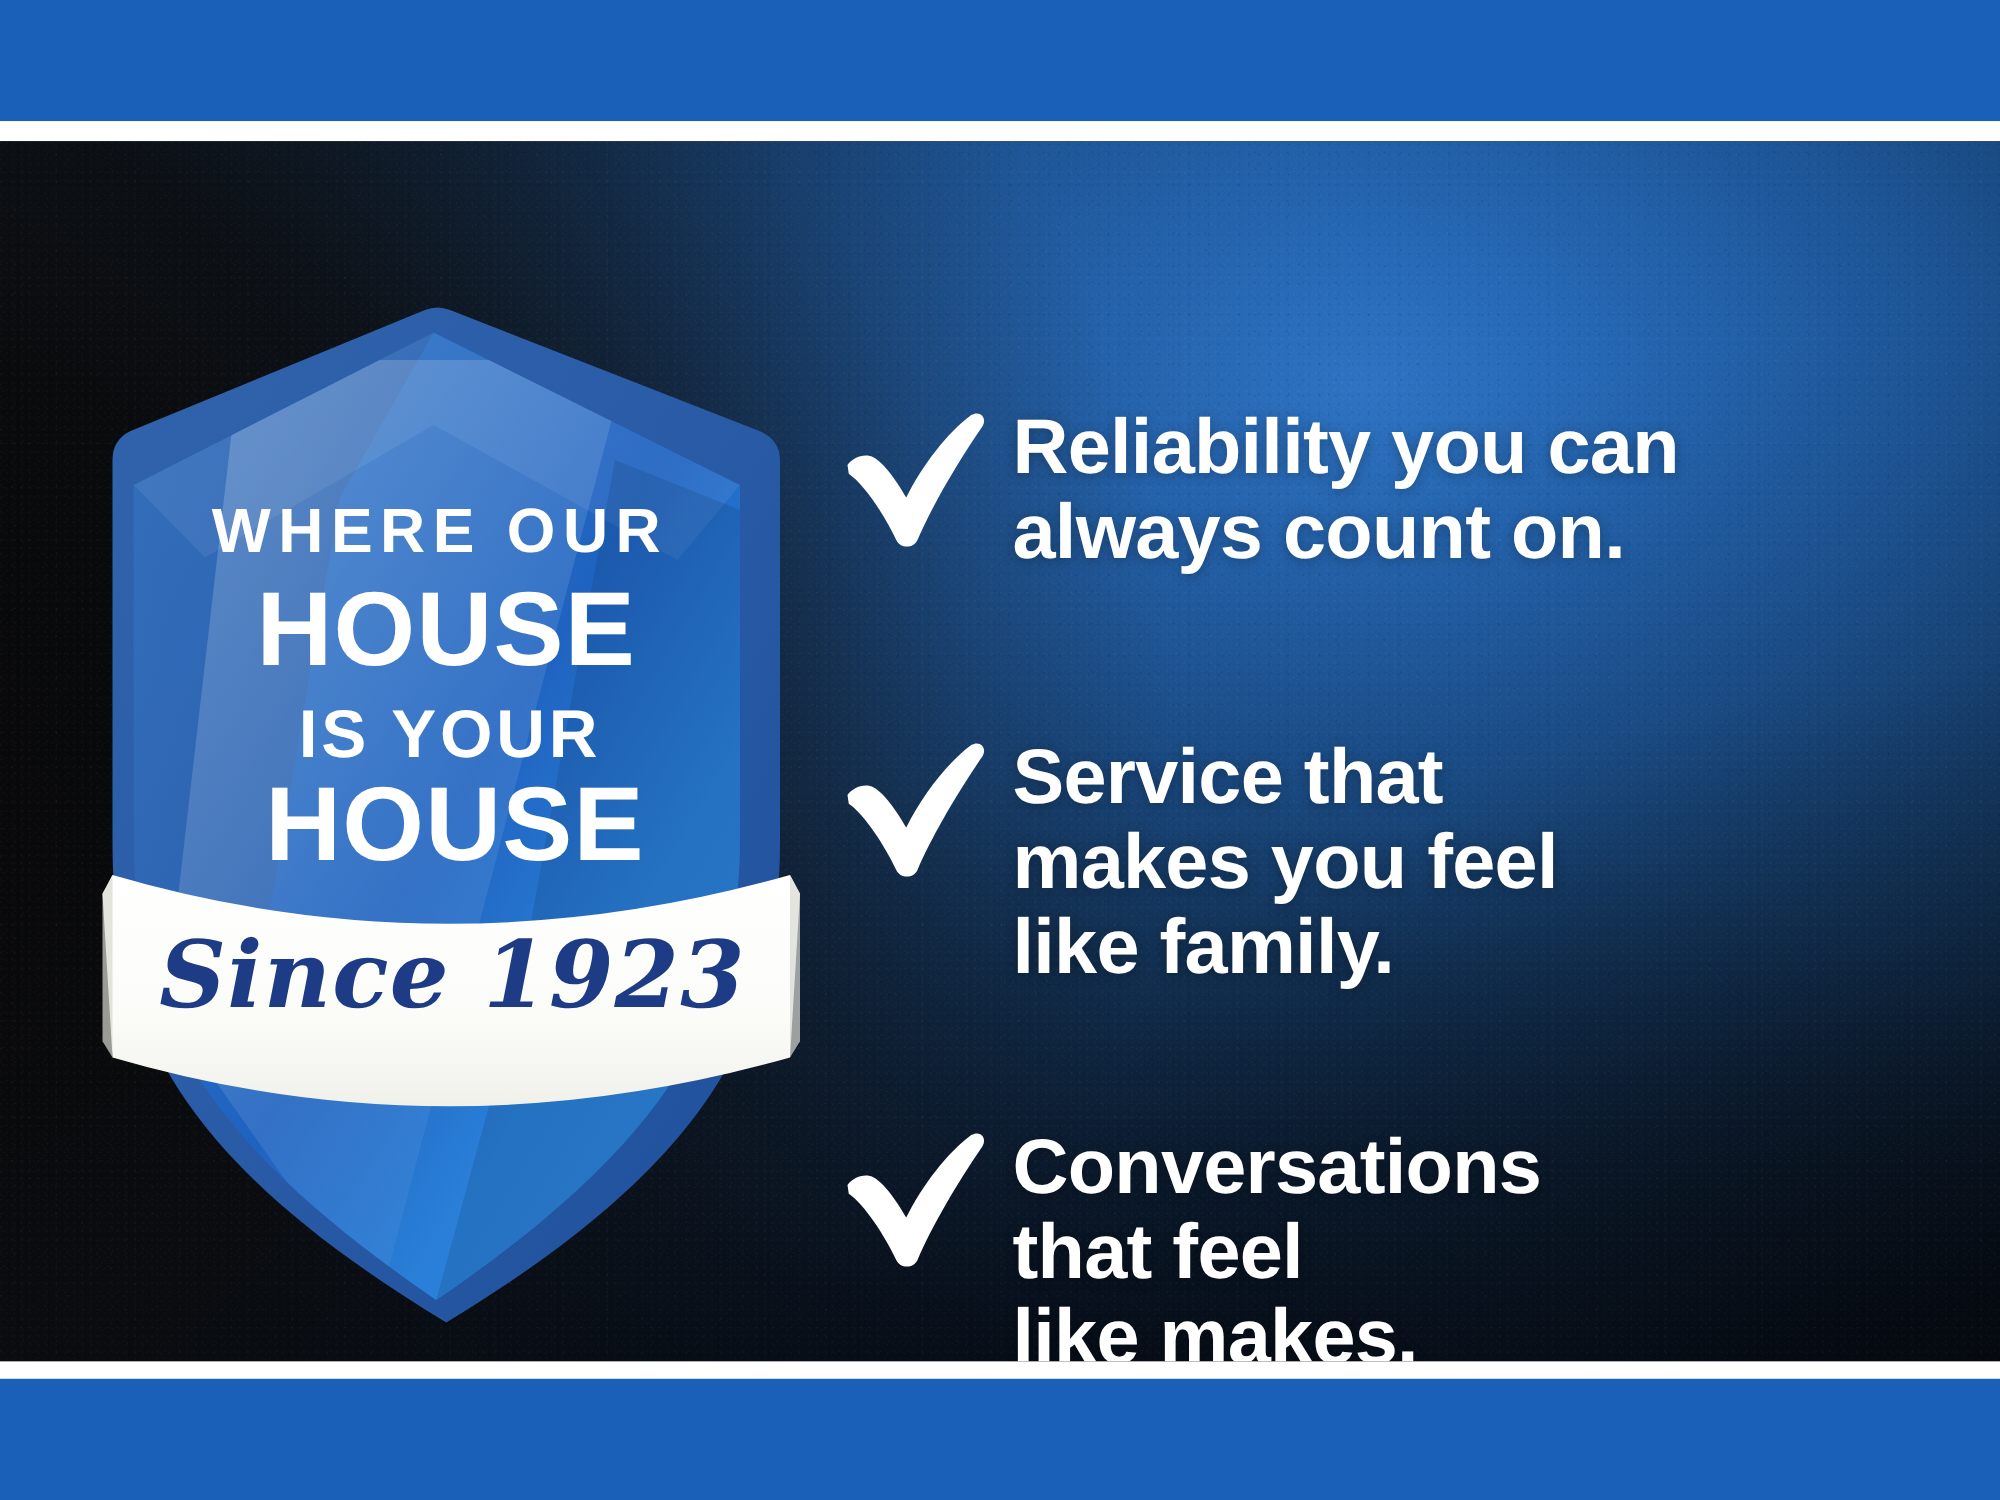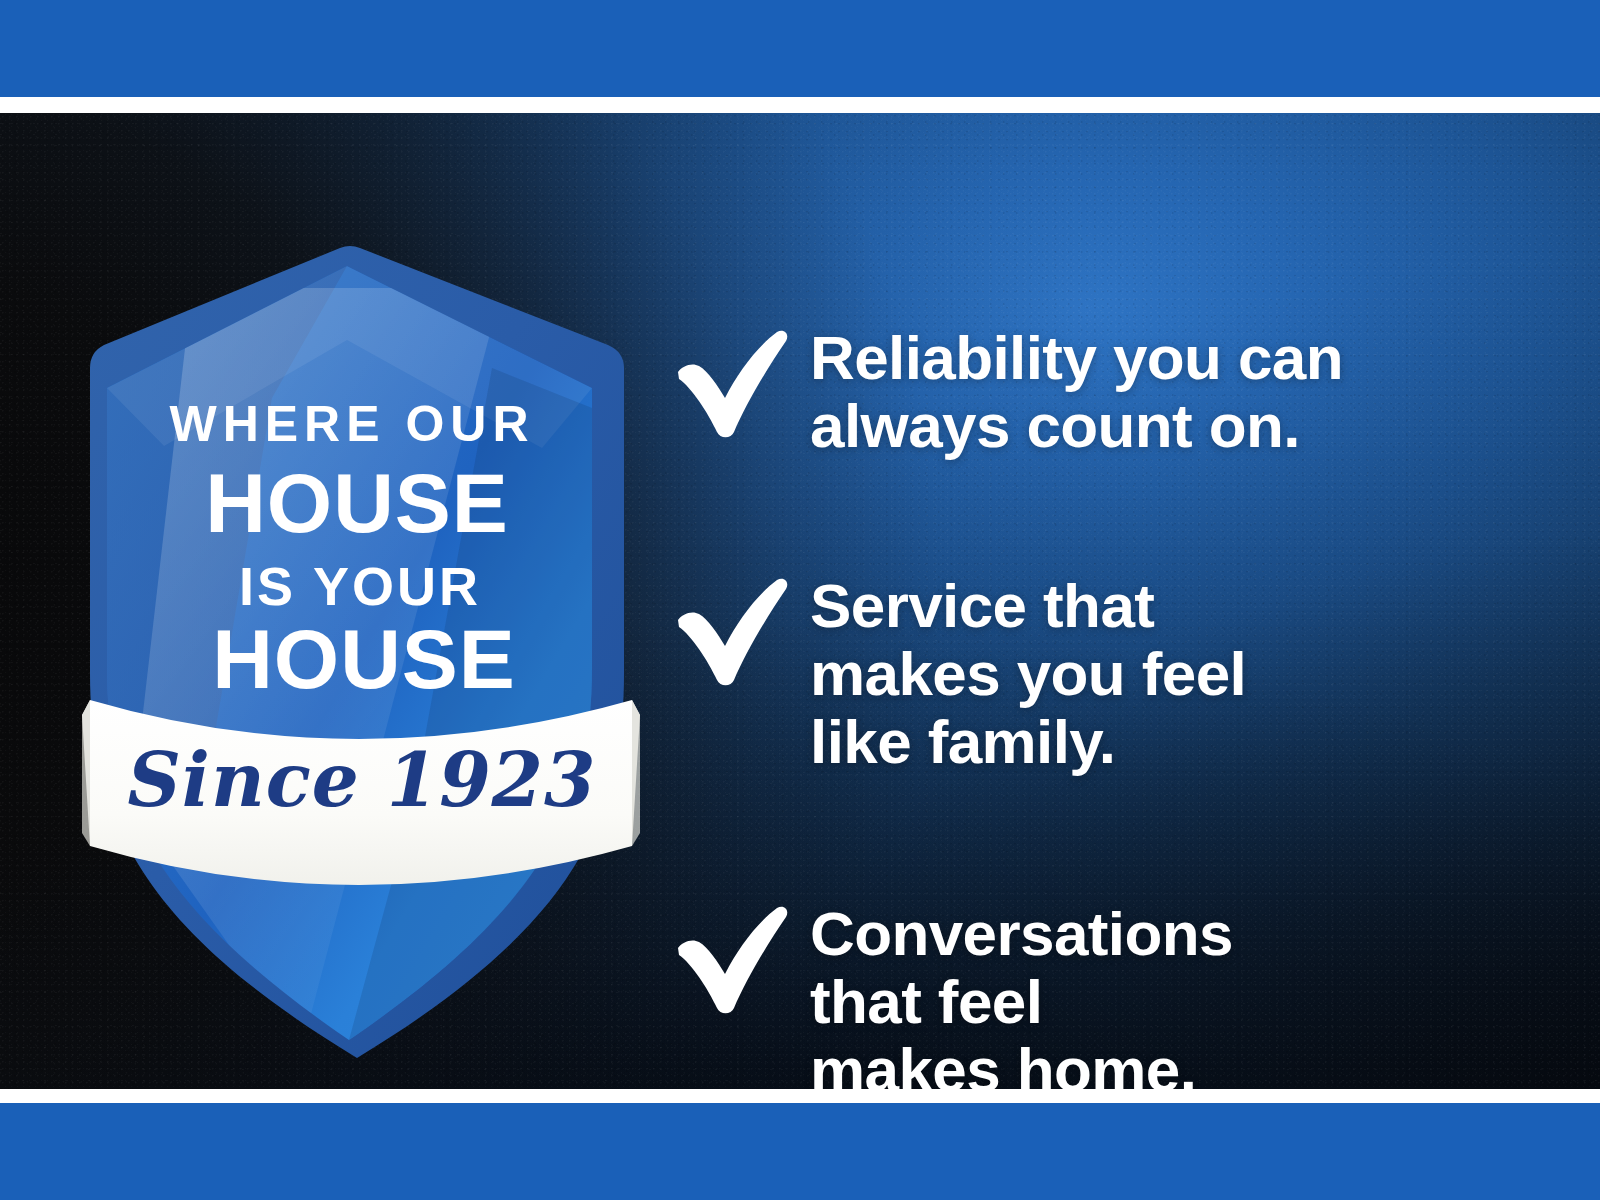--- a/index.html
+++ b/index.html
@@ -151,21 +151,21 @@
     width: 900px;
     height: 976px;
   }
   .benefit {
     position: absolute;
     left: 0;
     display: flex;
     align-items: flex-start;
   }
   .benefit.b0 { top: 96px; justify-content: center; }
-  .benefit.b1 { top: 344px; justify-content: flex-end; }
+  .benefit.b1 { top: 360px; justify-content: flex-end; }
   .benefit.b2 { top: 672px; }
 
   .check-icon {
     flex: 0 0 auto;
     width: 124px;
     height: 112px;
     margin-right: 18px;
     margin-top: 6px;
   }
   .check-icon svg { display: block; width: 100%; height: 100%; }
@@ -308,18 +308,18 @@
                      C 40 43 50 58 57 70
                      C 70 44 90 18 109 4
                      C 116 0 122 6 118 13
                      C 98 42 77 78 66 104
                      C 63 111 52 111 49 104
                      C 40 85 24 60 11 51 Z" fill="#ffffff"></path>
           </svg>
         </span>
         <div class="benefit-text">Conversations
 that feel
-makes home.</div>
+like makes.</div>
       </div>
 
     </div>
   </div>
 </div>
 
 </body></html>

